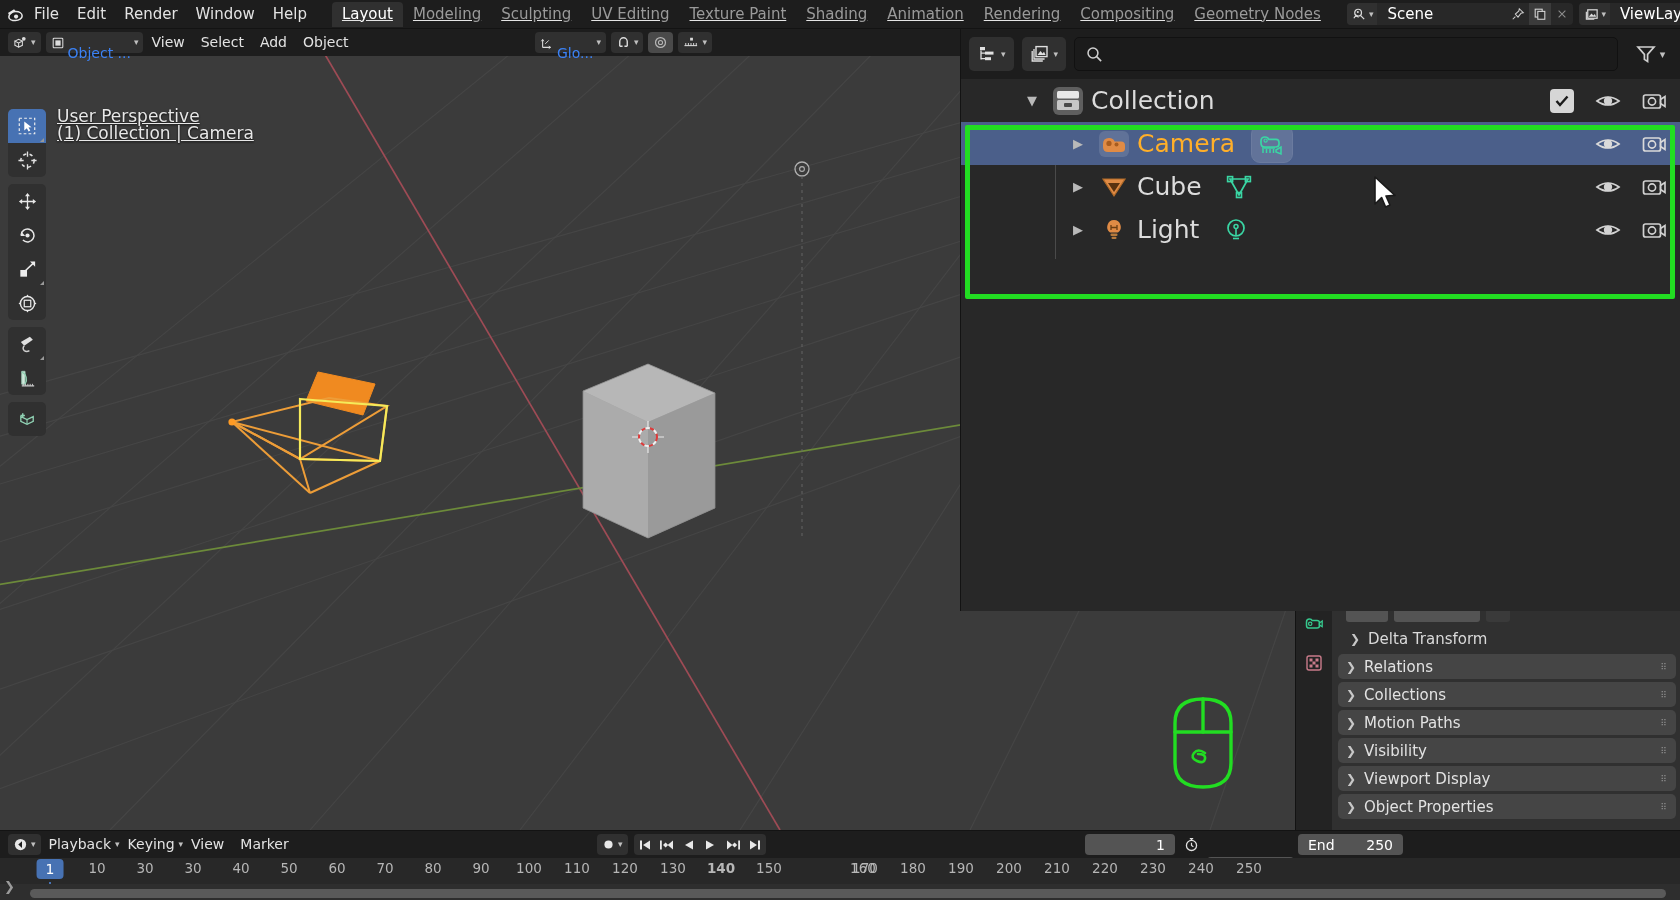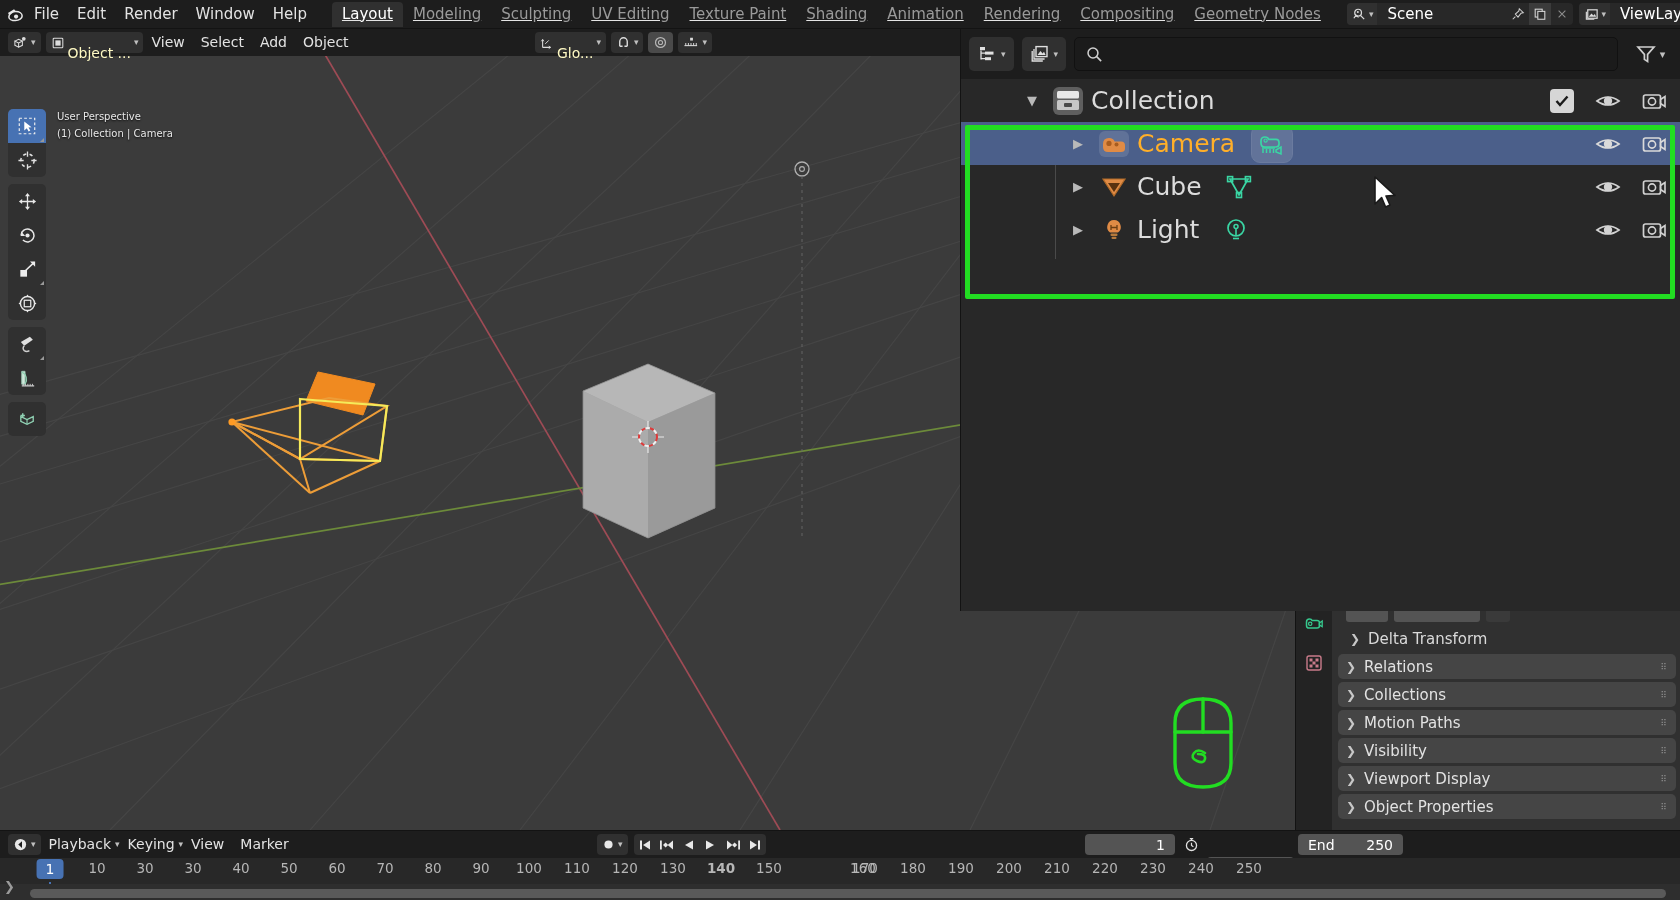--- a/index.html
+++ b/index.html
@@ -53,27 +53,27 @@
     background: #3b3b3b; overflow: hidden;
   }
   .vp-header {
     position: absolute; left: 0; top: 0; width: 100%; height: 27px;
     background: #1d1d1d; display: flex; align-items: center; z-index: 8;
   }
   .vp-btn {
     display: flex; align-items: center; height: 21px; background: #303030;
     border-radius: 4px; padding: 0 5px; gap: 3px; margin-left: 5px;
   }
-  .vp-btn-label { font-size: 14px; color: #fef9c3; line-height: 21px; margin-top: 22px; }
+  .vp-btn-label { font-size: 14px; color: #3b82f6; line-height: 21px; margin-top: 22px; }
   .vp-menu { font-size: 14px; color: #e3e3e3; padding: 2px 8px; line-height: 17px; }
 
   .vp-canvas { position: absolute; left: 0; top: 27px; width: 100%; height: 774px; }
   .vp-text {
-    position: absolute; left: 57px; top: 52px; font-size: 10px; color: #e8e8e8;
-    line-height: 17px; text-shadow: 0 1px 2px rgba(0,0,0,.85); z-index: 5;
+    position: absolute; left: 57px; top: 52px; font-size: 17px; color: #e8e8e8;
+    line-height: 17px; text-shadow: 0 1px 2px rgba(0,0,0,.85); z-index: 5; text-decoration: underline;
   }
   .toolbar-col {
     position: absolute; left: 8px; top: 53px; width: 38px; z-index: 6;
     display: flex; flex-direction: column; gap: 0px;
   }
   .tool-grp { display: flex; flex-direction: column; margin-bottom: 7px; border-radius: 5px; overflow: hidden; }
   .tool-btn {
     width: 38px; height: 34px; background: #303030; display: flex;
     align-items: center; justify-content: center; position: relative;
   }

